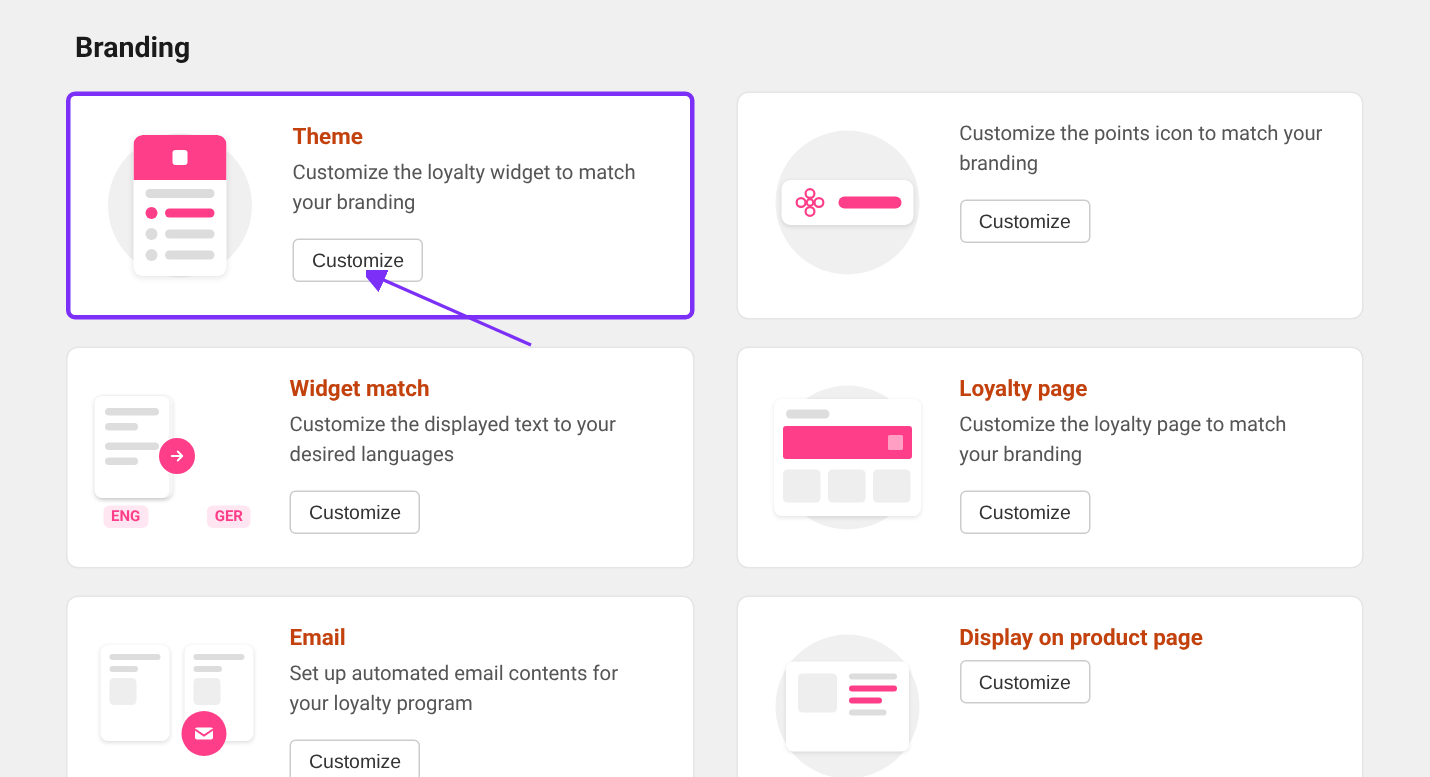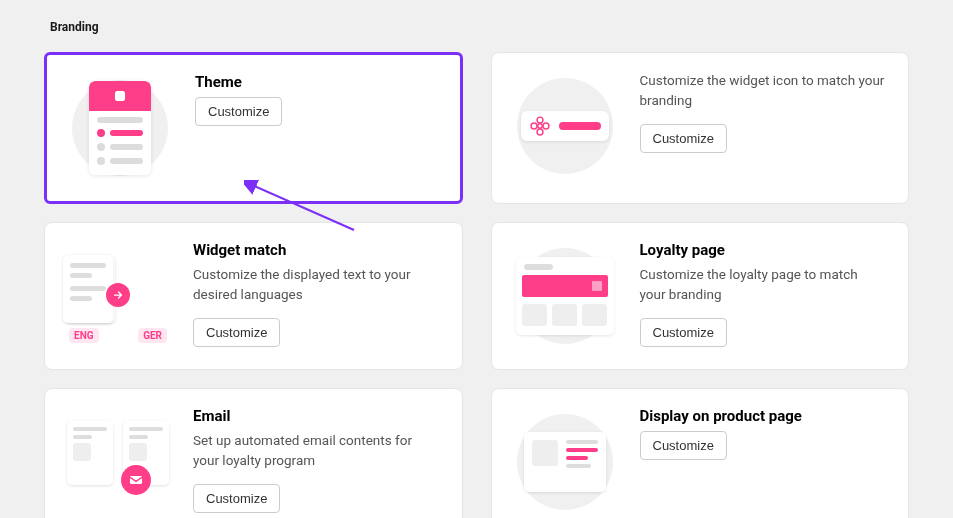--- a/index.html
+++ b/index.html
@@ -5,21 +5,21 @@
   * { box-sizing: border-box; margin: 0; padding: 0; }
   body {
     font-family: -apple-system, BlinkMacSystemFont, "Segoe UI", Roboto, sans-serif;
     background: #f0f0f0;
     width: 953px;
     height: 518px;
     position: relative;
     overflow: hidden;
   }
   .page-title {
-    font-size: 12px;
+    font-size: 19px;
     font-weight: 700;
     color: #1a1a1a;
     padding: 20px 0 18px 50px;
   }
   .cards {
     display: grid;
     grid-template-columns: 1fr 1fr;
     gap: 18px 28px;
     padding: 0 44px 0 44px;
   }
@@ -44,21 +44,21 @@
     position: relative;
     display: flex;
     align-items: center;
     justify-content: center;
     text-decoration: underline;
   }
   .card-body { flex: 1; }
   .card-title {
     font-size: 15px;
     font-weight: 700;
-    color: #000000;
+    color: #c2410c;
     margin-bottom: 6px;
   }
   .card-desc {
     font-size: 13.5px;
     color: #555;
     line-height: 1.45;
     margin-bottom: 14px;
   }
   .btn {
     display: inline-block;
@@ -165,20 +165,21 @@
             <div class="g-theme-pill"></div>
           </div>
         <div class="g-theme-row grey">
             <div class="g-theme-circ"></div>
             <div class="g-theme-pill"></div>
           </div>
       </div>
     </div>
     <div class="card-body">
       <div class="card-title">Theme</div>
+      <div class="card-desc">Customize the loyalty widget to match your branding</div>
       <button class="btn">Customize</button>
     </div>
   </div>
 
   <div class="card">
     <div class="card-graphic">
       <div class="g-wi-bg"></div>
       <div class="g-wi-bar">
         <div class="g-wi-flower">
           <svg width="22" height="22" viewBox="0 0 24 24">
@@ -188,21 +189,21 @@
                 <circle cx="12" cy="18.5" r="3.2"></circle>
                 <circle cx="5.5" cy="12" r="3.2"></circle>
                 <circle cx="18.5" cy="12" r="3.2"></circle>
               </g>
             </svg>
         </div>
         <div class="g-wi-pill"></div>
       </div>
     </div>
     <div class="card-body">
-      <div class="card-desc">Customize the widget icon to match your branding</div>
+      <div class="card-desc">Customize the points icon to match your branding</div>
       <button class="btn">Customize</button>
     </div>
   </div>
 
   <div class="card">
     <div class="card-graphic">
       <div class="g-wt-wrap">
         <div class="g-wt-card">
           <div class="g-wt-line"></div>
             <div class="g-wt-line short"></div>

